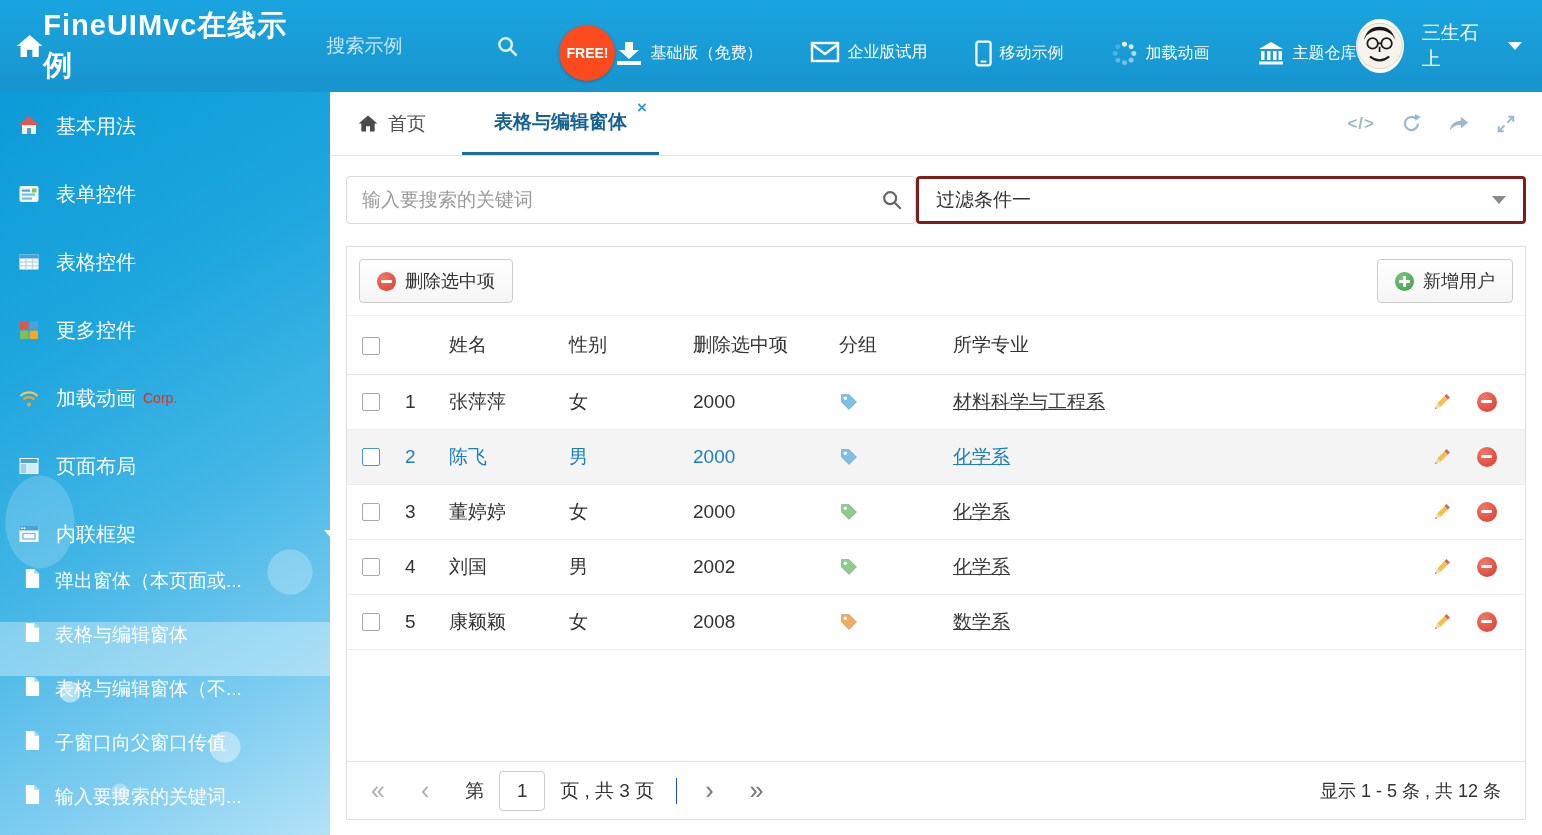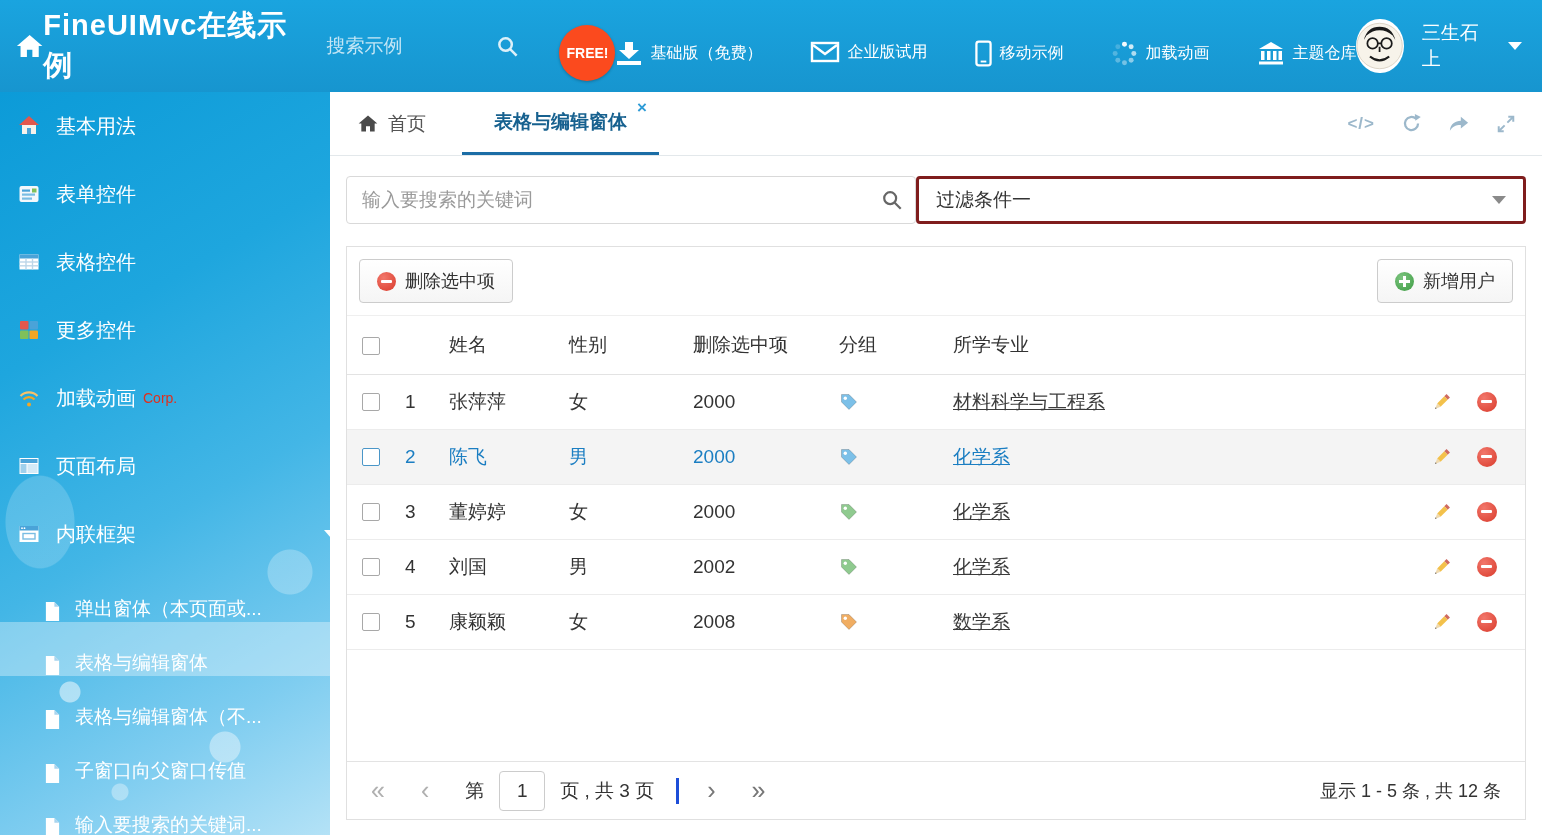--- a/index.html
+++ b/index.html
@@ -29,21 +29,21 @@
  radial-gradient(circle at 225px 655px, rgba(255,255,255,.4) 0 15px, rgba(255,255,255,0) 16px),
  radial-gradient(circle at 120px 700px, rgba(255,255,255,.35) 0 8px, rgba(255,255,255,0) 9px),
  radial-gradient(circle at 290px 480px, rgba(255,255,255,.25) 0 22px, rgba(255,255,255,0) 23px),
  radial-gradient(ellipse at 40px 430px, rgba(255,255,255,.18) 0 34px, rgba(255,255,255,0) 35px),
  linear-gradient(150deg,#0c9bd8 0%,#1ea6de 30%,#43b6e6 55%,#7fcdf0 80%,#b9e4f7 100%);}
 .side-item{height:68px;display:flex;align-items:center;padding:0 22px 0 18px;font-size:20px;cursor:pointer;}
 .side-item svg{margin-right:16px;flex:0 0 auto;}
 .corp{color:#e02f1d;font-size:14px;margin-left:7px;}
 .chev-r{margin-left:auto;width:0;height:0;border-top:7px solid transparent;border-bottom:7px solid transparent;border-left:8px solid #fff;}
 .chev-d{margin-left:auto;width:0;height:0;border-left:7px solid transparent;border-right:7px solid transparent;border-top:8px solid #fff;}
-.side-sub{height:54px;display:flex;align-items:flex-end;padding-left:44px;font-size:19px;cursor:pointer;white-space:nowrap;}
+.side-sub{height:54px;display:flex;align-items:flex-start;padding-left:24px;font-size:19px;cursor:pointer;white-space:nowrap;}
 .side-sub svg{margin-right:14px;flex:0 0 auto;}
 .side-sub.active{background:rgba(255,255,255,.34);}
 
 
 .main{position:absolute;top:92px;left:330px;right:0;bottom:0;display:flex;flex-direction:column;background:#fff;}
 .tabbar{flex:0 0 64px;display:flex;align-items:center;border-bottom:1px solid #e3e8eb;padding:0 18px;}
 .tab-home{display:flex;align-items:center;gap:10px;font-size:19px;color:#555;height:100%;padding:0 10px;cursor:pointer;}
 .tab-active{position:relative;display:flex;align-items:center;height:100%;margin-left:26px;padding:0 32px;font-size:19px;font-weight:bold;color:#17618f;border-bottom:3px solid #1b6da6;cursor:pointer;}
 .tab-close{position:absolute;top:7px;right:12px;font-size:17px;color:#2d9bd6;font-weight:bold;line-height:1;cursor:pointer;}
 .tab-tools{margin-left:auto;display:flex;align-items:center;gap:26px;color:#9cb8cb;padding-right:8px;}
@@ -80,21 +80,21 @@
 .actions{text-align:right;padding-right:28px;white-space:nowrap;}
 .actions svg,.actions .minus-ic{vertical-align:middle;cursor:pointer;}
 .actions .minus-ic{width:20px;height:20px;margin-left:20px;}
 .tag{vertical-align:middle;}
 
 .pager{flex:0 0 58px;border-top:1px solid #e3e3e3;display:flex;align-items:center;padding:0 24px;font-size:19px;color:#333;}
 .pg-btn{font-size:25px;color:#777;margin-right:36px;cursor:pointer;line-height:1;}
 .pg-btn.disabled{color:#b0b0b0;}
 .pg-label{margin-right:15px;white-space:nowrap;}
 .pg-input{width:46px;height:40px;border:1px solid #ccc;border-radius:4px;text-align:center;font-size:19px;margin-right:15px;outline:none;color:#333;}
-.pg-sep{padding-right:22px;margin-right:28px;border-right:3px solid #1d4ed8;}
+.pg-sep{padding-right:22px;margin-right:28px;border-right:1px solid #1d4ed8;}
 .pg-summary{margin-left:auto;font-size:18px;white-space:nowrap;}
 </style>
 </head>
 <body>
 
 <div class="app">
 
   <header class="header">
     <div class="logo">
       <svg viewBox="0 0 30 28" width="30" height="28">

